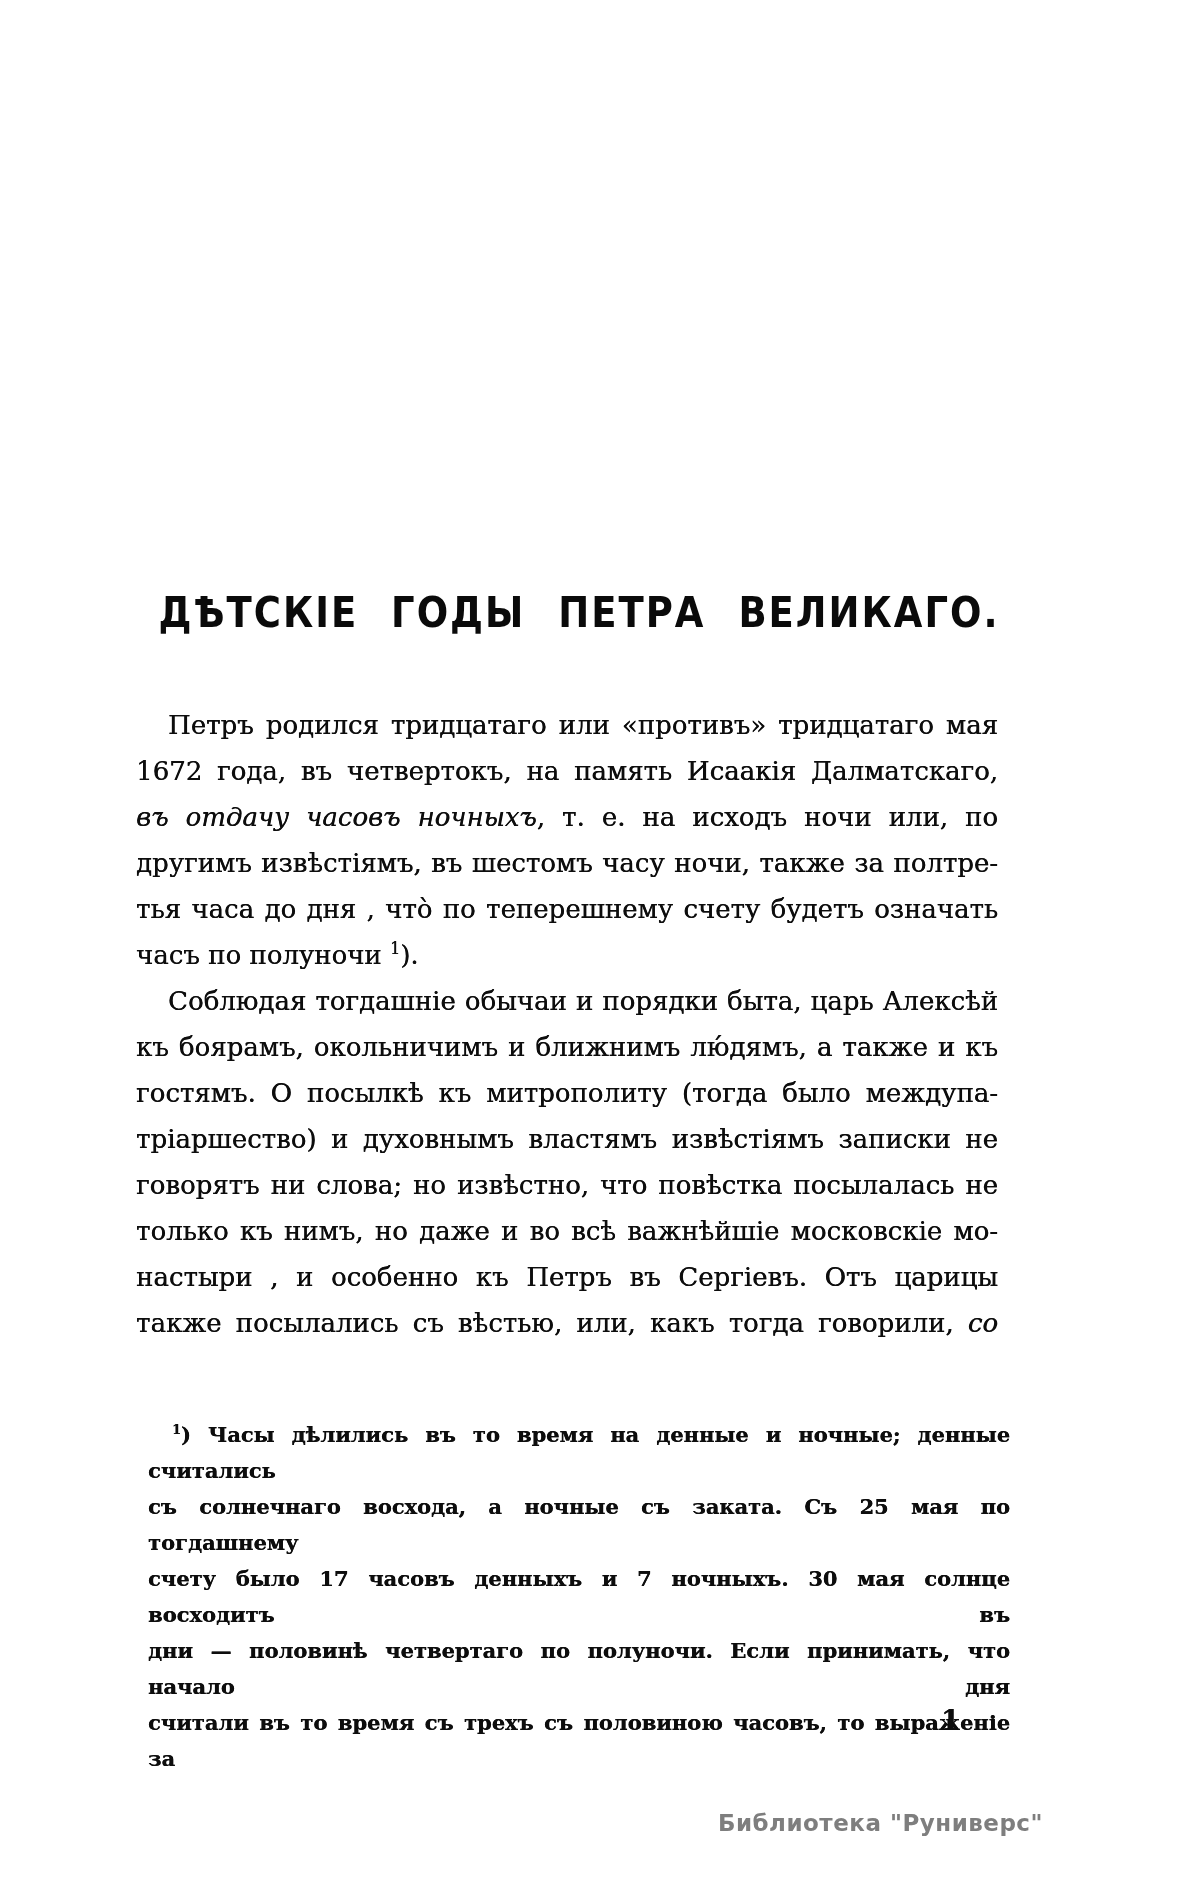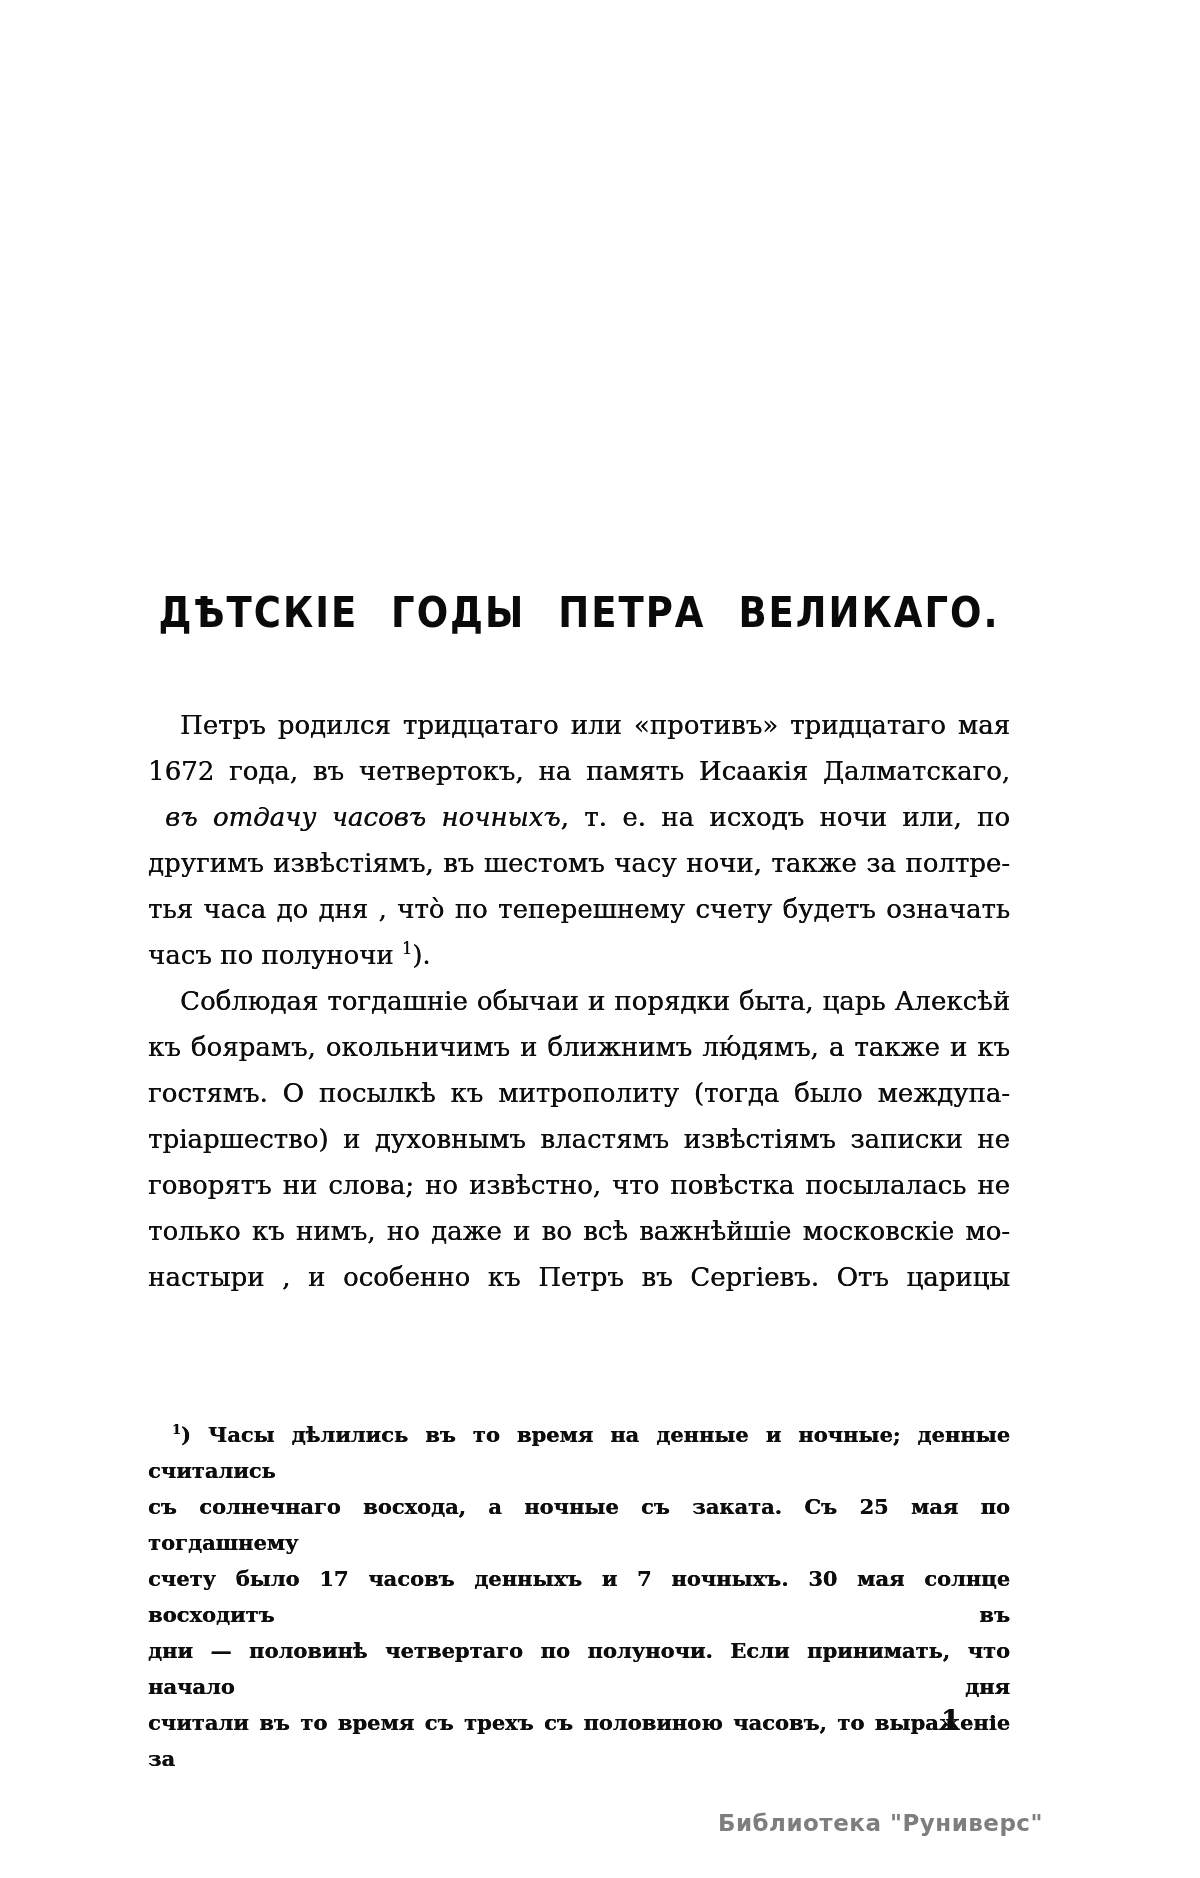--- a/index.html
+++ b/index.html
@@ -19,38 +19,38 @@
     font-size: 37px;
     letter-spacing: 2px;
     word-spacing: 18px;
     transform: scaleY(1.15);
     transform-origin: top center;
     white-space: nowrap;
     color: #0a0a0a;
   }
 
   .body-text {
-    position: absolute; left: 148px; top: 702px; width: 862px;
+    position: absolute; left: 136px; top: 702px; width: 862px;
     font-size: 26px; line-height: 46px;
     text-shadow: 0.35px 0 0 currentColor; 
   }
 
   .footnote {
     position: absolute; left: 148px; top: 1417px; width: 862px;
     font-size: 21px; line-height: 36px;
     font-weight: bold;
     text-shadow: 0.3px 0 0 currentColor;
   }
 
   .line { text-align: justify; text-align-last: justify; }
   .line.last { text-align-last: left; }
   .body-text .line.indent { text-indent: 32px; }
   .footnote .line.indent { text-indent: 24px; }
 
-  .seg-italic { font-style: italic; margin-left: 17px; }
+  .seg-italic { font-style: italic; }
   .seg-sup { font-size: 0.62em; vertical-align: super; line-height: 0; }
 
   .page-number {
     position: absolute; left: 941px; top: 1705px;
     font-size: 27px; font-weight: bold;
     text-shadow: 0.3px 0 0 currentColor;
   }
 
   .watermark {
     position: absolute; top: 1810px; right: 137px;
@@ -73,20 +73,21 @@
       <div class="line"><span>другимъ извѣстіямъ, въ шестомъ часу ночи, также за полтре-</span></div>
       <div class="line"><span>тья часа до дня , что̀ по теперешнему счету будетъ означать</span></div>
       <div class="line last"><span>часъ по полуночи </span><span class="seg-sup">1</span><span>).</span></div>
       <div class="line indent"><span>Соблюдая тогдашніе обычаи и порядки быта, царь Алексѣй</span></div>
       <div class="line"><span>къ боярамъ, окольничимъ и ближнимъ лю́дямъ, а также и къ</span></div>
       <div class="line"><span>гостямъ. О посылкѣ къ митрополиту (тогда было междупа-</span></div>
       <div class="line"><span>тріаршество) и духовнымъ властямъ извѣстіямъ записки не</span></div>
       <div class="line"><span>говорятъ ни слова; но извѣстно, что повѣстка посылалась не</span></div>
       <div class="line"><span>только къ нимъ, но даже и во всѣ важнѣйшіе московскіе мо-</span></div>
       <div class="line"><span>настыри , и особенно къ Петръ въ Сергіевъ. Отъ царицы</span></div>
+      <div class="line"><span>также посылались съ вѣстью, или, какъ тогда говорили, </span><span class="seg-italic">со</span></div>
     </div>
 
   <div class="footnote" id="footnote">
       <div class="line indent"><span class="seg-sup">1</span><span>) Часы дѣлились въ то время на денные и ночные; денные считались</span></div>
       <div class="line"><span>съ солнечнаго восхода, а ночные съ заката. Съ 25 мая по тогдашнему</span></div>
       <div class="line"><span>счету было 17 часовъ денныхъ и 7 ночныхъ. 30 мая солнце восходитъ въ</span></div>
       <div class="line"><span>дни — половинѣ четвертаго по полуночи. Если принимать, что начало дня</span></div>
       <div class="line"><span>считали въ то время съ трехъ съ половиною часовъ, то выраженіе за</span></div>
     </div>
 

